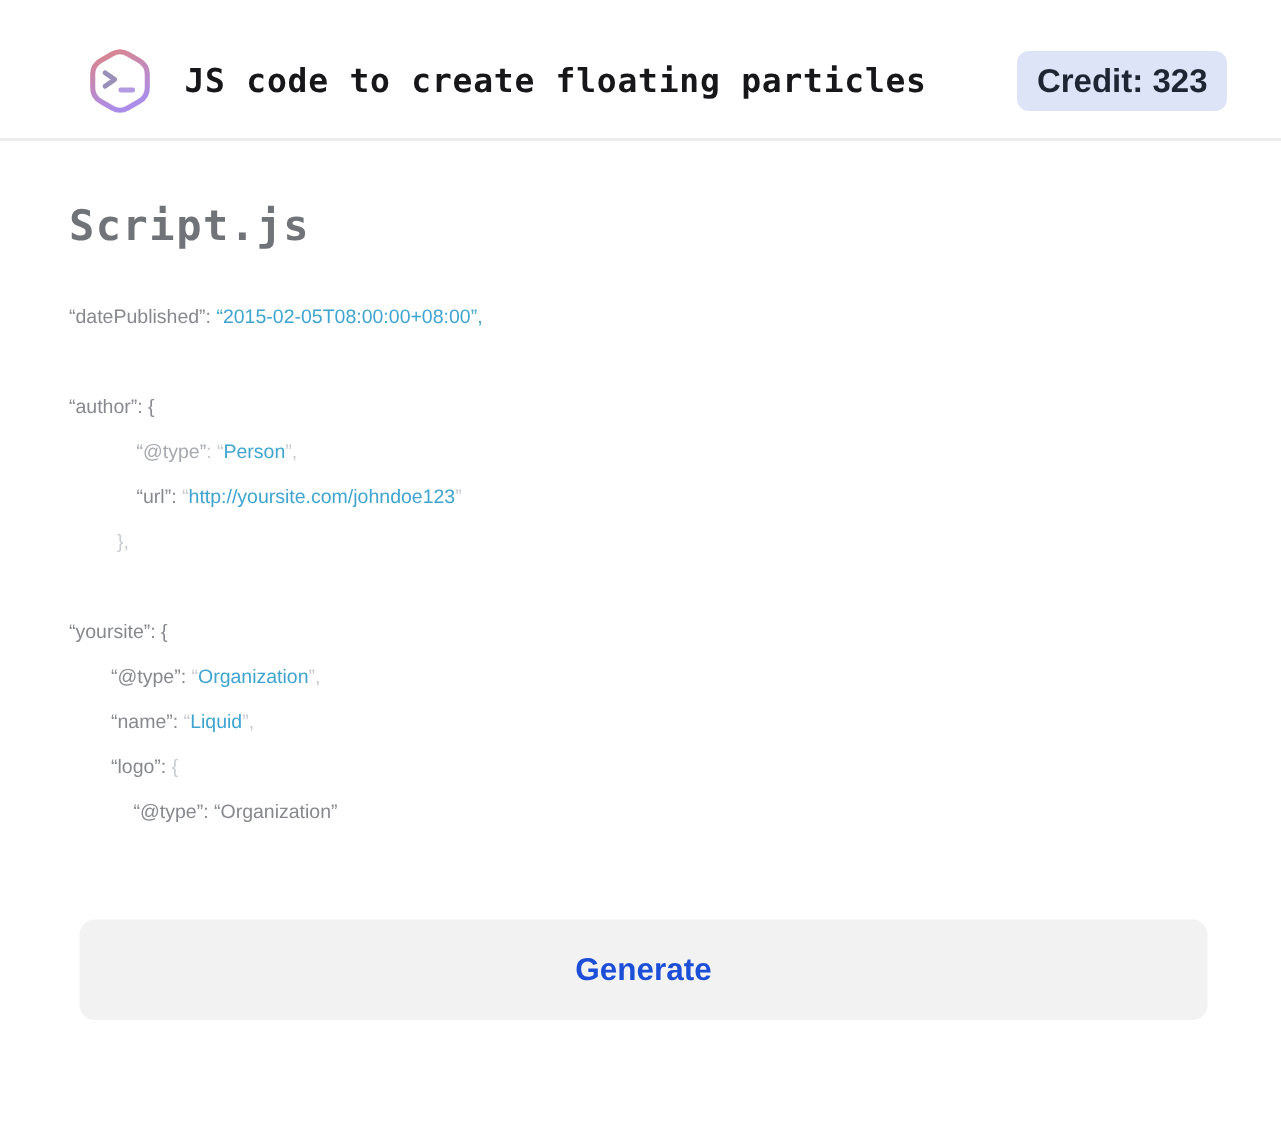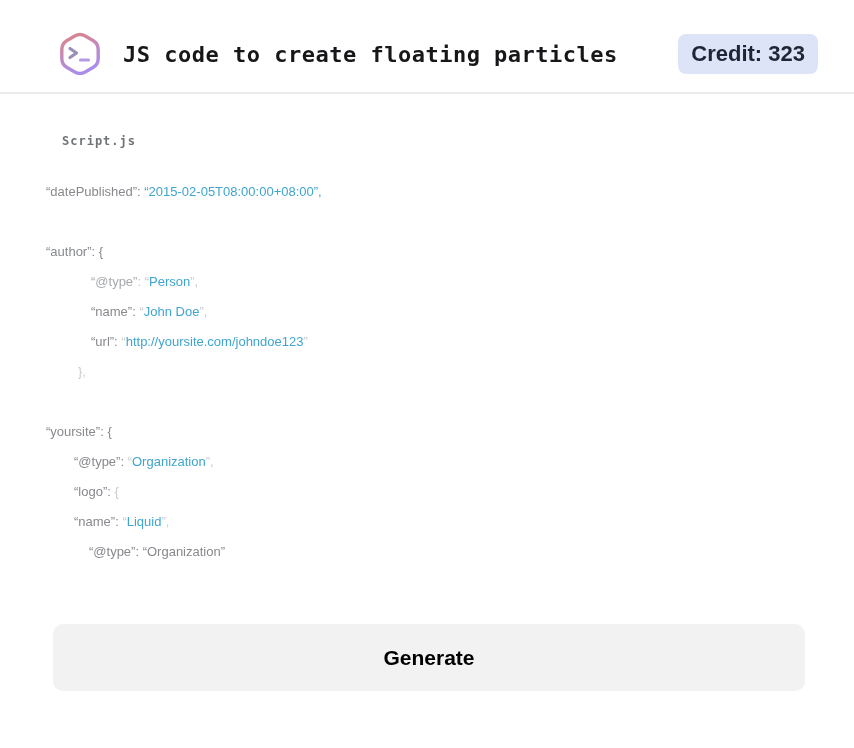--- a/index.html
+++ b/index.html
@@ -36,25 +36,24 @@
     font-size: 22px;
     padding: 7px 13px;
     border-radius: 8px;
     white-space: nowrap;
   }
   
   .main { padding: 0 47px 0 46px; }
   .script-heading {
     margin-top: 40px;
     font-family: "DejaVu Sans Mono", monospace;
-    font-size: 12px;
+    font-size: 28px;
     font-weight: bold;
     color: #707478;
     letter-spacing: 1px;
-    margin-left: 16px;
   }
   .code-block {
     margin-top: 29px;
     font-size: 13px;
     line-height: 30px;
   }
   .code-line { height: 30px; white-space: pre; }
   .seg-key      { color: var(--key, #87898d); }
   .seg-keylight { color: var(--keylight, #a6a9ad); text-align: center; }
   .seg-faint    { color: var(--faint, #c8cbcf); }
@@ -64,21 +63,21 @@
     display: block;
     margin: 57px 0 0 7px;
     width: 752px;
     height: 67px;
     background: #f2f2f3;
     border: none;
     border-radius: 10px;
     font-family: "Liberation Sans", sans-serif;
     font-weight: bold;
     font-size: 21px;
-    color: #000000;
+    color: #1d4ed8;
     cursor: pointer;
     text-align: center;
   }
 </style>
 </head>
 <body>
 
 <div class="header">
   <span class="logo">
     <svg width="50" height="50" viewBox="0 0 50 50" fill="none">
@@ -98,24 +97,23 @@
   <div class="credit-badge">Credit: 323</div>
 </div>
 
 <div class="main">
   <div class="script-heading">Script.js</div>
   <div class="code-block" id="code-block">
       <div class="code-line" style="padding-left: 0px;"><span class="seg-key">“datePublished”: </span><span class="seg-value">“2015-02-05T08:00:00+08:00”,</span></div>
       <div class="code-line"></div>
       <div class="code-line" style="padding-left: 0px;"><span class="seg-key">“author”: {</span></div>
       <div class="code-line" style="padding-left: 45px;"><span class="seg-keylight">“@type”</span><span class="seg-faint">: </span><span class="seg-faint">“</span><span class="seg-value">Person</span><span class="seg-faint">”,</span></div>
-      <div class="code-line" style="padding-left: 45px;"><span class="seg-key">“name”: </span><span class="seg-faint">“</span><span class="seg-value">John Doe</span><span class="seg-faint">”,</span></div>
       <div class="code-line" style="padding-left: 45px;"><span class="seg-key">“url”: </span><span class="seg-faint">“</span><span class="seg-value">http://yoursite.com/johndoe123</span><span class="seg-faint">”</span></div>
       <div class="code-line" style="padding-left: 32px;"><span class="seg-faint">},</span></div>
       <div class="code-line"></div>
       <div class="code-line" style="padding-left: 0px;"><span class="seg-key">“yoursite”: {</span></div>
       <div class="code-line" style="padding-left: 28px;"><span class="seg-key">“@type”: </span><span class="seg-faint">“</span><span class="seg-value">Organization</span><span class="seg-faint">”,</span></div>
+      <div class="code-line" style="padding-left: 28px;"><span class="seg-key">“name”: </span><span class="seg-faint">“</span><span class="seg-value">Liquid</span><span class="seg-faint">”,</span></div>
       <div class="code-line" style="padding-left: 28px;"><span class="seg-key">“logo”: </span><span class="seg-faint">{</span></div>
-      <div class="code-line" style="padding-left: 28px;"><span class="seg-key">“name”: </span><span class="seg-faint">“</span><span class="seg-value">Liquid</span><span class="seg-faint">”,</span></div>
       <div class="code-line" style="padding-left: 43px;"><span class="seg-key">“@type”: “Organization”</span></div>
     </div>
   <button class="generate-button">Generate</button>
 </div>
 
 </body></html>

